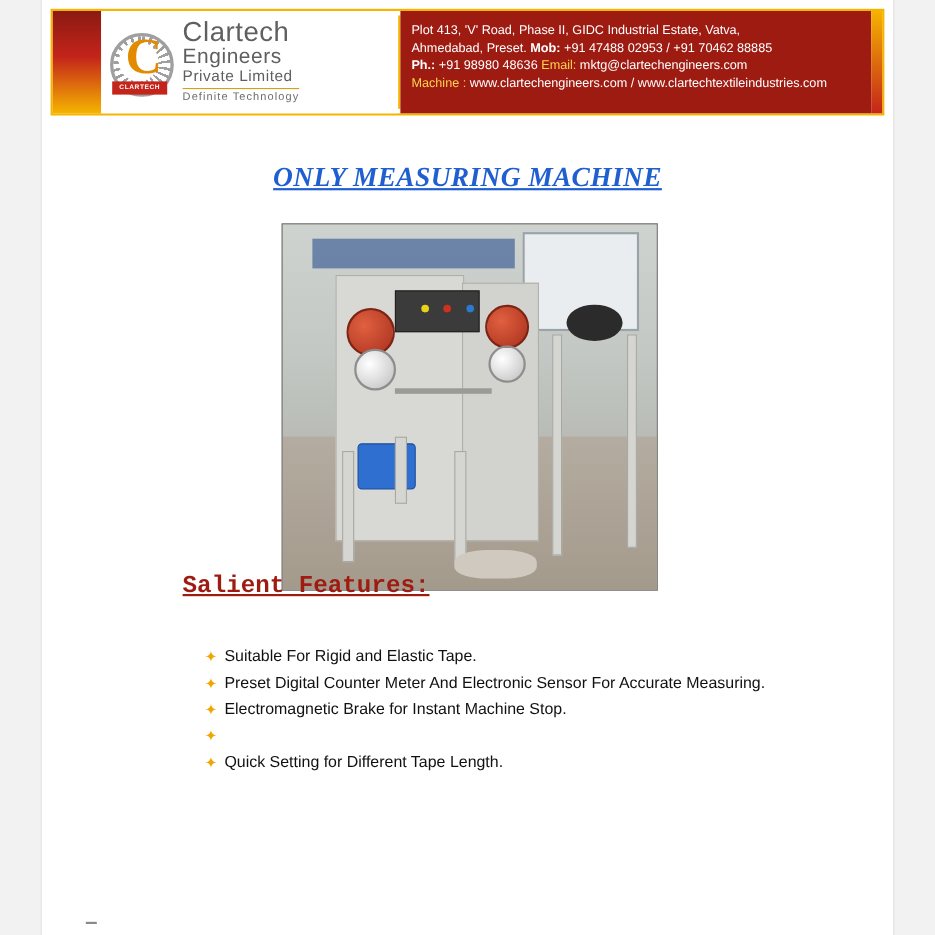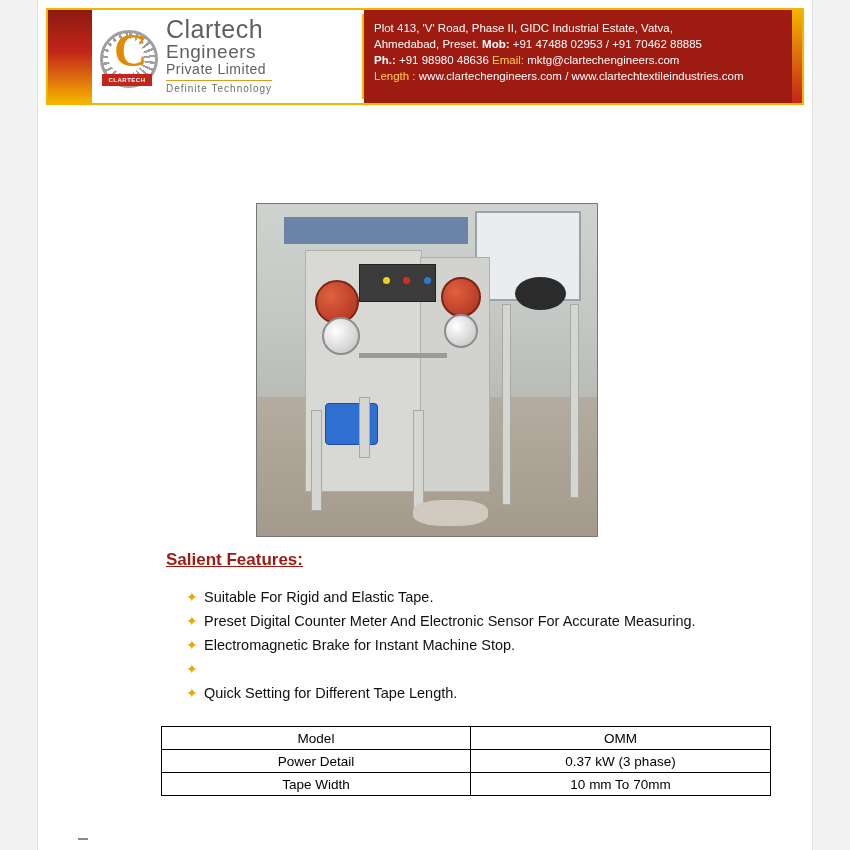--- a/index.html
+++ b/index.html
@@ -228,24 +228,24 @@
   }
   .ph-rod {
     position: absolute; left: 30%; top: 45%; width: 26%; height: 5px;
     background: #9b9b96;
   }
 
   
   .sf-title {
     position: absolute;
     left: 128px;
-    top: 550px;
-    font-family: Liberation Sans, sans-serif;
+    top: 520px;
+    font-family: Liberation Mono, monospace;
     font-weight: bold;
-    font-size: 17px;
+    font-size: 22px;
     color: #9e1b12;
     text-decoration: underline;
   }
   .features {
     position: absolute;
     left: 148px;
     top: 588px;
     width: 600px;
   }
   .feature {
@@ -324,28 +324,29 @@
           <b>Mob:</b>
           <span>+91 47488 02953 / +91 70462 88885</span>
         </div>
         <div>
           <b>Ph.:</b>
           <span>+91 98980 48636</span>
           <b class="yellow">Email:</b>
           <span>mktg@clartechengineers.com</span>
         </div>
         <div>
-          <b class="yellow">Length :</b>
+          <b class="yellow">Machine :</b>
           <span>www.clartechengineers.com / www.clartechtextileindustries.com</span>
         </div>
       </div>
 
       <div class="lh-right-strip"></div>
     </div>
 
+    <div class="doc-title">ONLY MEASURING MACHINE</div>
 
     <div class="photo">
       <div class="ph-wall"></div>
       <div class="ph-floor"></div>
       <div class="ph-bluepanel"></div>
       <div class="ph-window"></div>
       <div class="ph-frame-left"></div>
       <div class="ph-frame-right"></div>
       <div class="ph-panel"></div>
       <div class="ph-led" style="left:37%; top:22%; background:#e8d21a;"></div>
@@ -383,32 +384,16 @@
       </div>
       <div class="feature">
         <span class="bullet">✦</span>
       </div>
       <div class="feature">
         <span class="bullet">✦</span>
         <span class="ftext">Quick Setting for Different Tape Length.</span>
       </div>
     </div>
 
-    <table class="spec-table">
-      <tbody>
-          <tr>
-        <td class="label">Model</td>
-        <td>OMM</td>
-      </tr>
-      <tr>
-        <td class="label">Power Detail</td>
-        <td>0.37 kW (3 phase)</td>
-      </tr>
-      <tr>
-        <td class="label">Tape Width</td>
-        <td>10 mm To 70mm</td>
-      </tr>
-    </tbody>
-      </table>
 
     <div class="bottom-tick"></div>
   </div>
 </div>
 
 </body></html>

